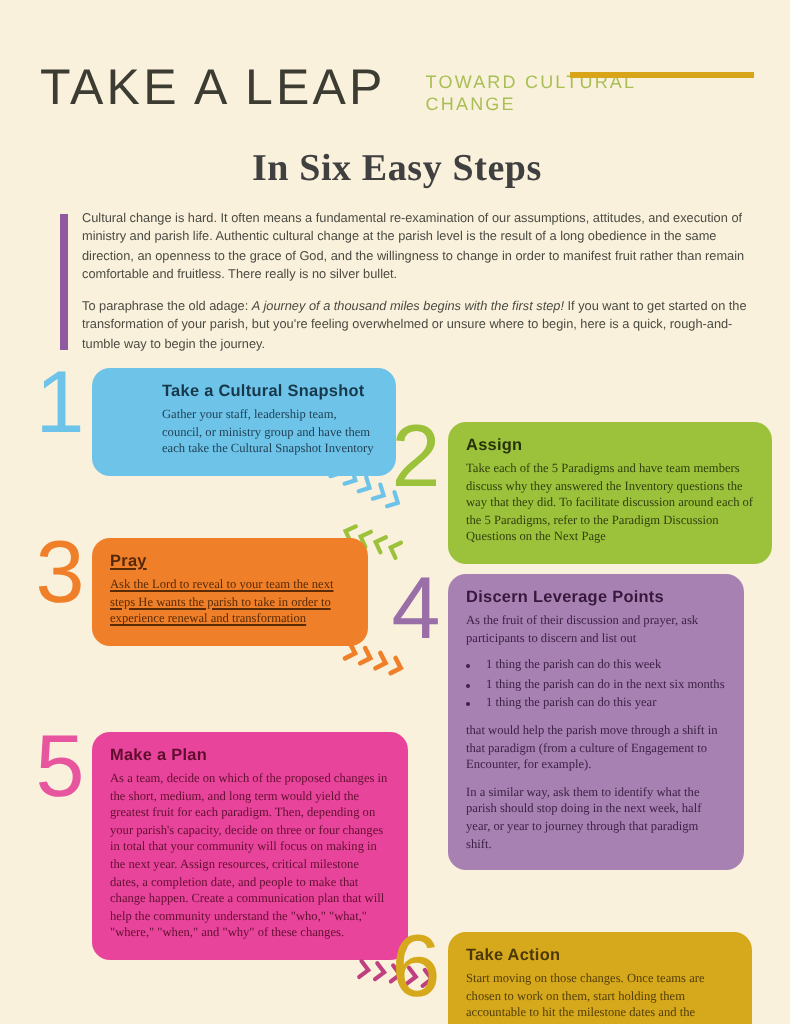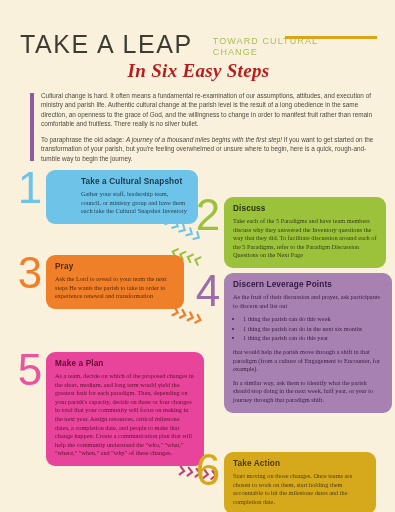--- a/index.html
+++ b/index.html
@@ -49,25 +49,24 @@
     position: absolute;
     right: 18px;
     top: 36px;
     width: 92px;
     height: 3px;
     background: #d8a519;
   }
   .title-script {
     text-align: center;
     font-family: "Liberation Serif", serif;
-    font-style: italic;
     font-weight: bold;
     font-size: 19px;
-    color: #b91c1c;
-    margin-top: 2px;
+    color: #404040;
+    margin-top: 16px;
     letter-spacing: 0.3px;
   }
 
   
   .intro {
     margin: 9px 14px 0 30px;
     padding-left: 11px;
     position: relative;
   }
   .intro-bar {
@@ -141,26 +140,26 @@
   .step-1 .card { background: #6ec3e8; color: #1f3f52; width: 152px; padding-left: 35px; }
   .step-1 .card h3 { color: #17374a; }
 
   .step-2 { left: 192px; top: 27px;  width: 196px; }
   .step-2 .step-num { color: #9cc23c; }
   .step-2 .card { background: #9cc23c; color: #31400f; width: 162px; }
   .step-2 .card h3 { color: #26320a; }
 
   .step-3 { left: 14px;  top: 85px;  width: 190px; }
   .step-3 .step-num { color: #ef7f28; }
-  .step-3 .card { background: #ef7f28; color: #5a2b05; width: 138px; }
+  .step-3 .card { background: #ef7f28; color: #5a2b05; width: 138px; text-decoration: underline; }
   .step-3 .card h3 { color: #54280a; }
 
   .step-4 { left: 192px; top: 103px; width: 200px; }
   .step-4 .step-num { color: #9a6fa8; }
-  .step-4 .card { background: #a781b2; color: #3d2246; width: 168px; }
+  .step-4 .card { background: #a781b2; color: #3d2246; width: 148px; }
   .step-4 .card h3 { color: #35183c; }
 
   .step-5 { left: 14px;  top: 182px; width: 190px; }
   .step-5 .step-num { color: #e8559f; }
   .step-5 .card { background: #e8449b; color: #611031; width: 175px; }
   .step-5 .card h3 { color: #5e0d2d; }
 
   .step-6 { left: 192px; top: 282px; width: 200px; }
   .step-6 .step-num { color: #d6a81c; }
   .step-6 .card { background: #d6a81c; color: #54400a; width: 152px; }
@@ -217,21 +216,21 @@
         <path d="M18 2 L22 6 L18 10"></path>
           <path d="M26 2 L30 6 L26 10"></path>
         <path d="M34 2 L38 6 L34 10"></path>
       </g>
     </svg>
   </div>
 
   <div class="step step-2">
     <div class="step-num">2</div>
     <div class="card">
-      <h3>Discuss</h3>
+      <h3>Assign</h3>
       <p>Take each of the 5 Paradigms and have team members discuss why they answered the Inventory questions the way that they did. To facilitate discussion around each of the 5 Paradigms, refer to the Paradigm Discussion Questions on the Next Page</p>
     </div>
   </div>
 
   <div class="chev chev-2">
     <svg width="34" height="12" viewBox="0 0 34 12">
       <g fill="none" stroke="#9cc23c" stroke-width="2.1" stroke-linecap="round">
         <path d="M2 2 L6 6 L2 10"></path>
           <path d="M10 2 L14 6 L10 10"></path>
         <path d="M18 2 L22 6 L18 10"></path>

